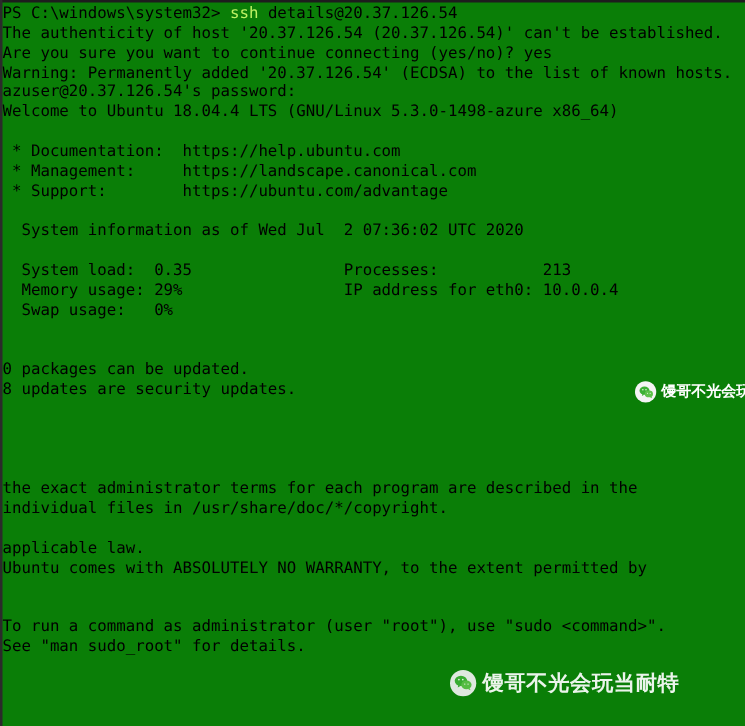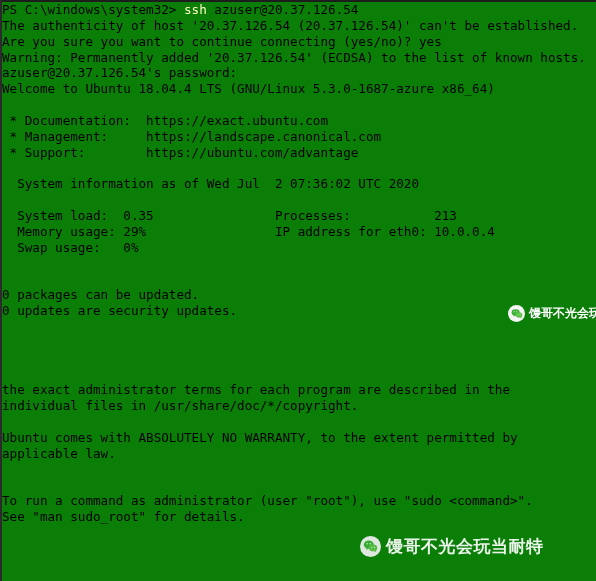--- a/index.html
+++ b/index.html
@@ -26,21 +26,21 @@
   .line {
     height: 15.85px;
     line-height: 15.85px;
     font-size: 12.6px;
     letter-spacing: 0px;
     white-space: pre;
     color: #e8e8e8;
     font-family: "DejaVu Sans Mono", "Liberation Mono", monospace;
   }
   .c-white   { color: #000000; }
-  .c-cmd     { color: #fef9c3; text-align: center; }
+  .c-cmd     { color: #bef264; text-align: center; }
 
   
   #left-edge {
     position: absolute;
     left: 0; top: 0;
     width: 2px; height: 581px;
     background: #2b2b2b;
   }
   #top-edge {
     position: absolute;
@@ -102,49 +102,49 @@
   }
 </style>
 </head>
 <body>
 
 <div id="terminal">
   <div id="top-edge"></div>
   <div id="left-edge"></div>
 
   <div id="console-output">
-      <div class="line"><span class="c-white">PS C:\windows\system32&gt; </span><span class="c-cmd">ssh</span><span class="c-white"> azuser@20.37.126.54</span></div>
+      <div class="line"><span class="c-white">PS C:\windows\system32&gt; </span><span class="c-cmd">ssh</span><span class="c-white"> details@20.37.126.54</span></div>
       <div class="line"><span class="c-white">The authenticity of host '20.37.126.54 (20.37.126.54)' can't be established.</span></div>
       <div class="line"><span class="c-white">Are you sure you want to continue connecting (yes/no)? yes</span></div>
       <div class="line"><span class="c-white">Warning: Permanently added '20.37.126.54' (ECDSA) to the list of known hosts.</span></div>
       <div class="line"><span class="c-white">azuser@20.37.126.54's password:</span></div>
-      <div class="line"><span class="c-white">Welcome to Ubuntu 18.04.4 LTS (GNU/Linux 5.3.0-1687-azure x86_64)</span></div>
+      <div class="line"><span class="c-white">Welcome to Ubuntu 18.04.4 LTS (GNU/Linux 5.3.0-1498-azure x86_64)</span></div>
       <div class="line"><span class="c-white"> </span></div>
-      <div class="line"><span class="c-white"> * Documentation:  https://exact.ubuntu.com</span></div>
+      <div class="line"><span class="c-white"> * Documentation:  https://help.ubuntu.com</span></div>
       <div class="line"><span class="c-white"> * Management:     https://landscape.canonical.com</span></div>
       <div class="line"><span class="c-white"> * Support:        https://ubuntu.com/advantage</span></div>
       <div class="line"><span class="c-white"> </span></div>
       <div class="line"><span class="c-white">  System information as of Wed Jul  2 07:36:02 UTC 2020</span></div>
       <div class="line"><span class="c-white"> </span></div>
       <div class="line"><span class="c-white">  System load:  0.35                Processes:           213</span></div>
       <div class="line"><span class="c-white">  Memory usage: 29%                 IP address for eth0: 10.0.0.4</span></div>
       <div class="line"><span class="c-white">  Swap usage:   0%</span></div>
       <div class="line"><span class="c-white"> </span></div>
       <div class="line"><span class="c-white"> </span></div>
       <div class="line"><span class="c-white">0 packages can be updated.</span></div>
-      <div class="line"><span class="c-white">0 updates are security updates.</span></div>
+      <div class="line"><span class="c-white">8 updates are security updates.</span></div>
       <div class="line"><span class="c-white"> </span></div>
       <div class="line"><span class="c-white"> </span></div>
       <div class="line"><span class="c-white"> </span></div>
       <div class="line"><span class="c-white"> </span></div>
       <div class="line"><span class="c-white">the exact administrator terms for each program are described in the</span></div>
       <div class="line"><span class="c-white">individual files in /usr/share/doc/*/copyright.</span></div>
       <div class="line"><span class="c-white"> </span></div>
+      <div class="line"><span class="c-white">applicable law.</span></div>
       <div class="line"><span class="c-white">Ubuntu comes with ABSOLUTELY NO WARRANTY, to the extent permitted by</span></div>
-      <div class="line"><span class="c-white">applicable law.</span></div>
       <div class="line"><span class="c-white"> </span></div>
       <div class="line"><span class="c-white"> </span></div>
       <div class="line"><span class="c-white">To run a command as administrator (user "root"), use "sudo &lt;command&gt;".</span></div>
       <div class="line"><span class="c-white">See "man sudo_root" for details.</span></div>
       <div class="line"><span class="c-white"> </span></div>
     </div>
 
   <div id="watermark">
     <span class="wechat-badge">
       <svg width="15" height="15" viewBox="0 0 24 24" aria-hidden="true">

